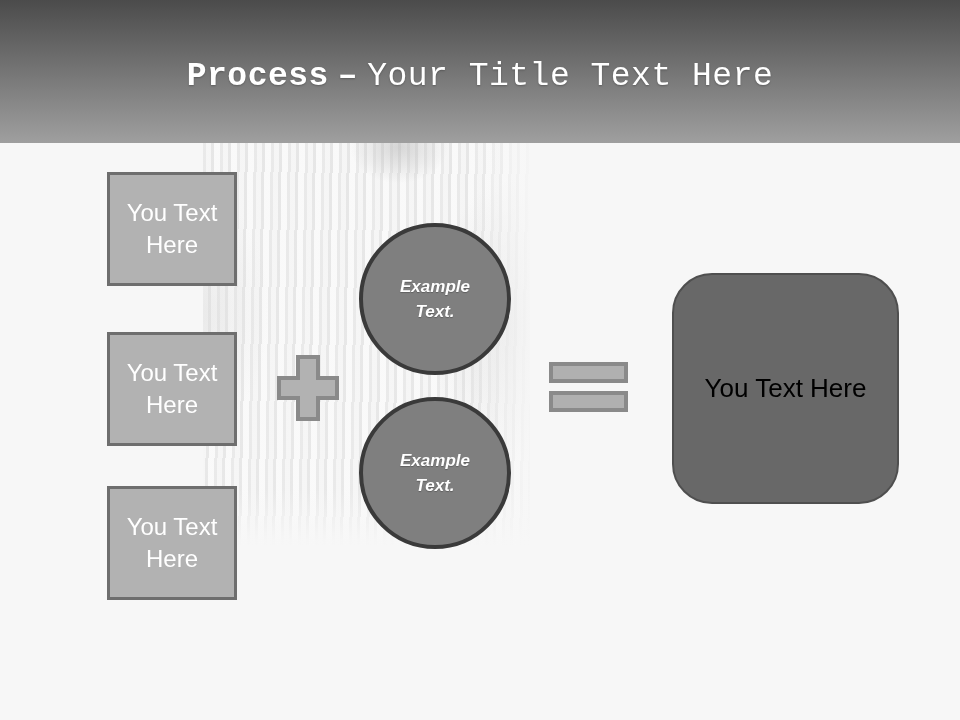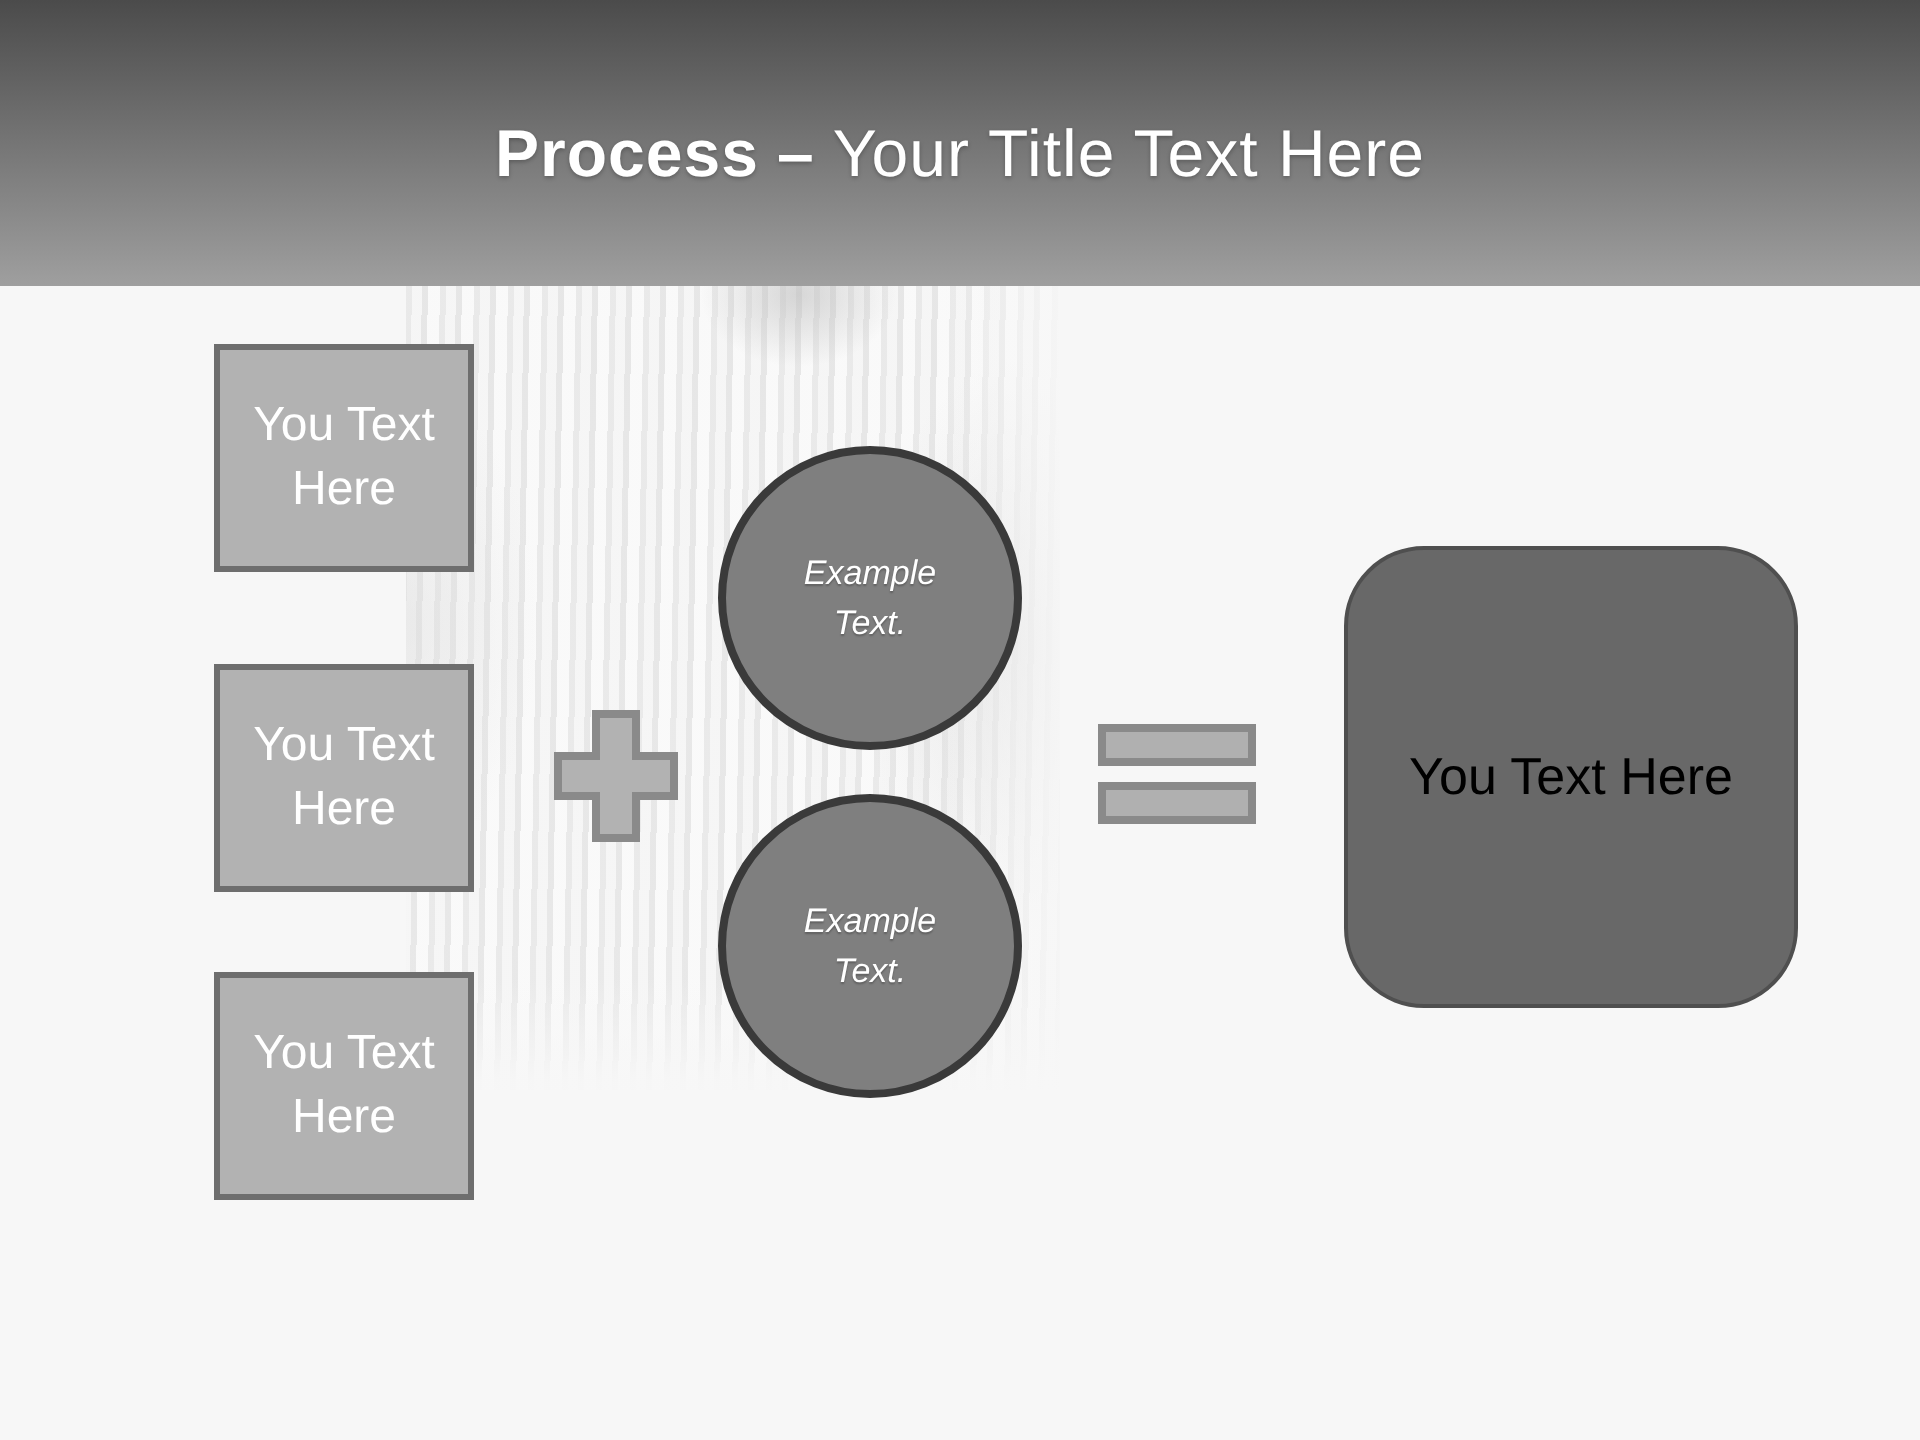--- a/index.html
+++ b/index.html
@@ -13,20 +13,21 @@
     position:absolute;left:0;top:0;width:960px;height:143px;
     background:linear-gradient(180deg,var(--header_top,#4b4b4b) 0%,var(--header_bottom,#9f9f9f) 100%);
     display:flex;align-items:center;justify-content:center;
   }
   .title{
     padding-top:10px;
     color:var(--title_text,#ffffff);
     font-size:33px;letter-spacing:.5px;
     text-shadow:0 1px 2px rgba(0,0,0,.25);
     white-space:nowrap;
+    font-family:Liberation Mono, monospace;
   }
   .title .bold{font-weight:bold;}
   .title .dash{margin:0 9px;font-weight:bold;}
   
   .bg-photo{
     position:absolute;left:203px;top:143px;width:327px;height:402px;
     background:
       linear-gradient(180deg,rgba(247,247,247,0) 86%,rgba(247,247,247,.95) 99%),
       linear-gradient(90deg,rgba(247,247,247,0) 82%,rgba(247,247,247,.85) 100%),
       radial-gradient(ellipse 70px 52px at 60% 1%, rgba(186,186,186,.55), rgba(186,186,186,0) 70%),
@@ -61,21 +62,21 @@
   }
   .equals .bar + .bar{margin-top:8px;}
   
   .circle{
     position:absolute;left:359px;width:152px;height:152px;box-sizing:border-box;
     background:var(--circle_fill,#7f7f7f);
     border:4px solid var(--circle_border,#3a3a3a);
     border-radius:50%;
     display:flex;align-items:center;justify-content:center;text-align:center;
     color:var(--circle_text,#ffffff);
-    font-size:17px;font-weight:normal;font-style:italic;line-height:25px;
+    font-size:17px;font-weight:bold;font-style:italic;line-height:25px;
     padding:0 28px;
     text-shadow:0 1px 1px rgba(0,0,0,.25);
   }
   .circle.c1{top:223px;} .circle.c2{top:397px;}
   
   .result{
     position:absolute;left:672px;top:273px;width:227px;height:231px;box-sizing:border-box;
     background:var(--result_fill,#686868);
     border:2px solid var(--result_border,#4f4f4f);
     border-radius:40px;

